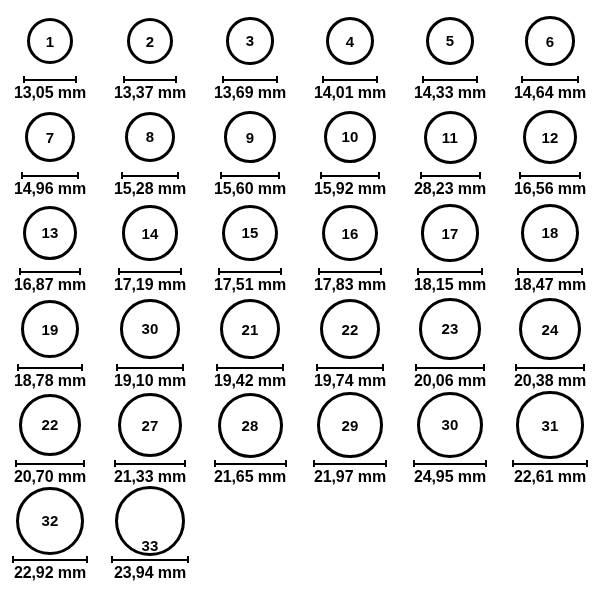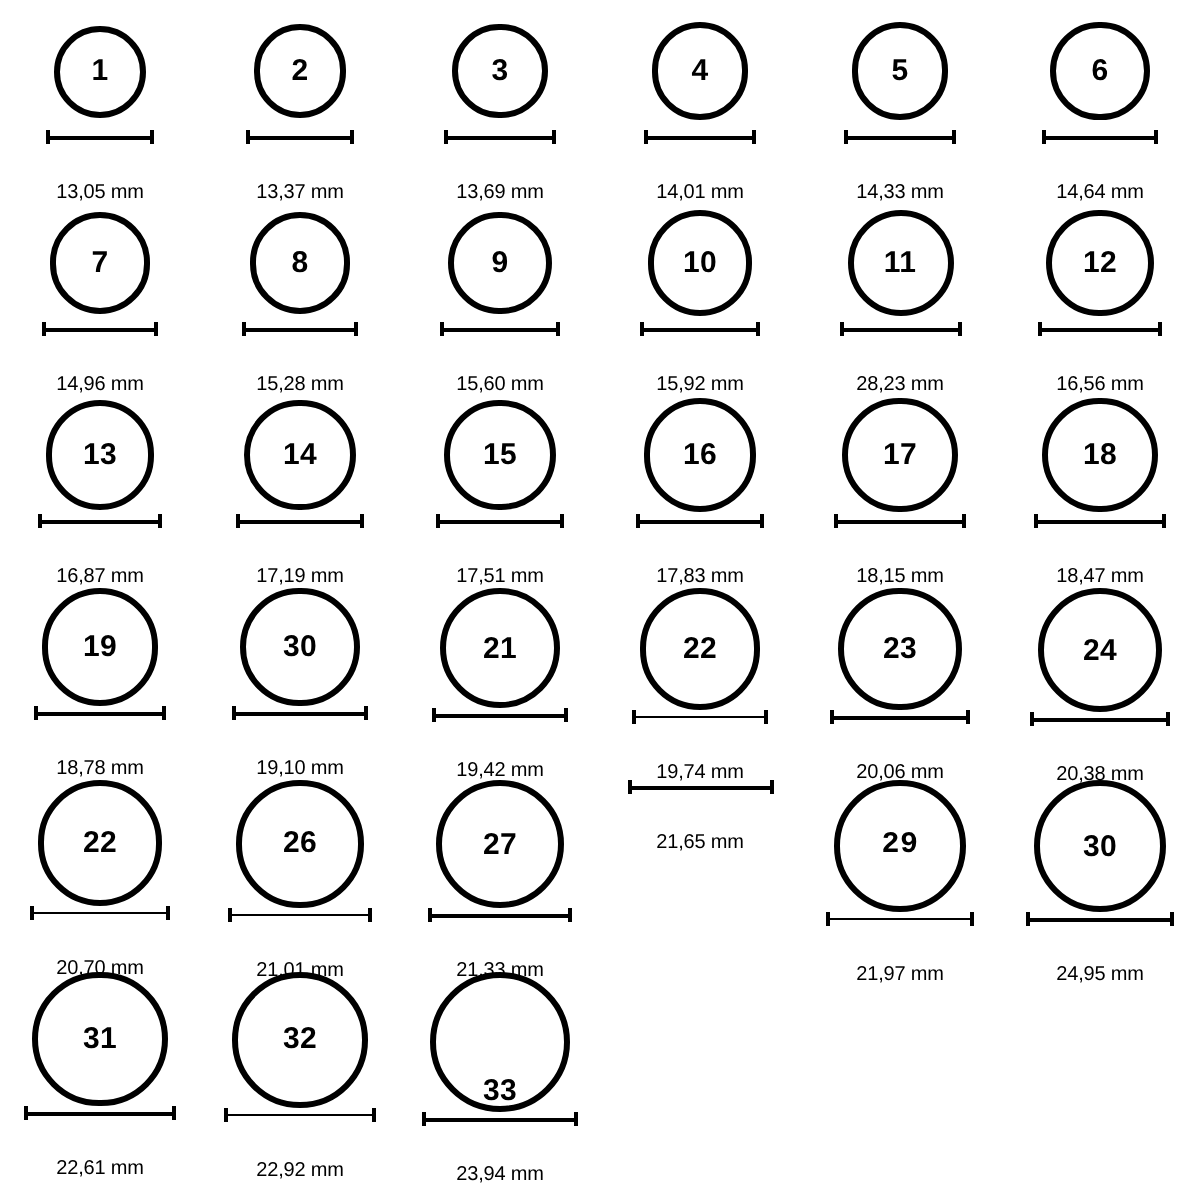--- a/index.html
+++ b/index.html
@@ -81,23 +81,23 @@
   .measure .bar::after { right: 0; }
   .measure .line {
     position: absolute;
     top: 3px;
     left: 0;
     right: 0;
     height: 1.5px;
     background: #000000;
   }
   .size-text {
-    margin-top: 20px;
-    font-size: 10px;
-    font-weight: normal;
+    margin-top: 2px;
+    font-size: 16px;
+    font-weight: bold;
     line-height: 1;
     letter-spacing: -0.1px;
   }
 </style>
 </head>
 <body>
 
 <div id="chart">
   <div class="grid">
       <div class="cell">
@@ -420,55 +420,47 @@
         </div>
         <div class="measure">
           <div class="bar" style="width: 70.9px;">
             <div class="line"></div>
           </div>
         </div>
         <div class="size-text">20,70 mm</div>
       </div>
       <div class="cell">
         <div class="ring-wrap">
-          <div class="ring" style="width: 63.5px; height: 63.5px;">
-            <span class="ring-label">26</span>
-          </div>
-        </div>
-        <div class="measure">
-          <div class="bar" style="width: 71.5px;">
-            <div class="line"></div>
-          </div>
-        </div>
-        <div class="size-text">21,01 mm</div>
-      </div>
-      <div class="cell">
-        <div class="ring-wrap">
           <div class="ring" style="width: 64.2px; height: 64.2px;">
             <span class="ring-label">27</span>
           </div>
         </div>
         <div class="measure">
           <div class="bar" style="width: 72.2px;">
             <div class="line"></div>
           </div>
         </div>
         <div class="size-text">21,33 mm</div>
       </div>
       <div class="cell">
+        <div class="ring-wrap">
+          <div class="ring" style="width: 65px; height: 65px;">
+            <span class="ring-label">28</span>
+          </div>
+        </div>
         <div class="measure">
           <div class="bar" style="width: 73px;">
             <div class="line"></div>
           </div>
         </div>
         <div class="size-text">21,65 mm</div>
       </div>
       <div class="cell">
         <div class="ring-wrap">
-          <div class="ring" style="width: 65.7px; height: 65.7px; font-family: Liberation Mono, monospace;">
+          <div class="ring" style="width: 65.7px; height: 65.7px;">
             <span class="ring-label">29</span>
           </div>
         </div>
         <div class="measure">
           <div class="bar" style="width: 73.7px;">
             <div class="line"></div>
           </div>
         </div>
         <div class="size-text">21,97 mm</div>
       </div>

